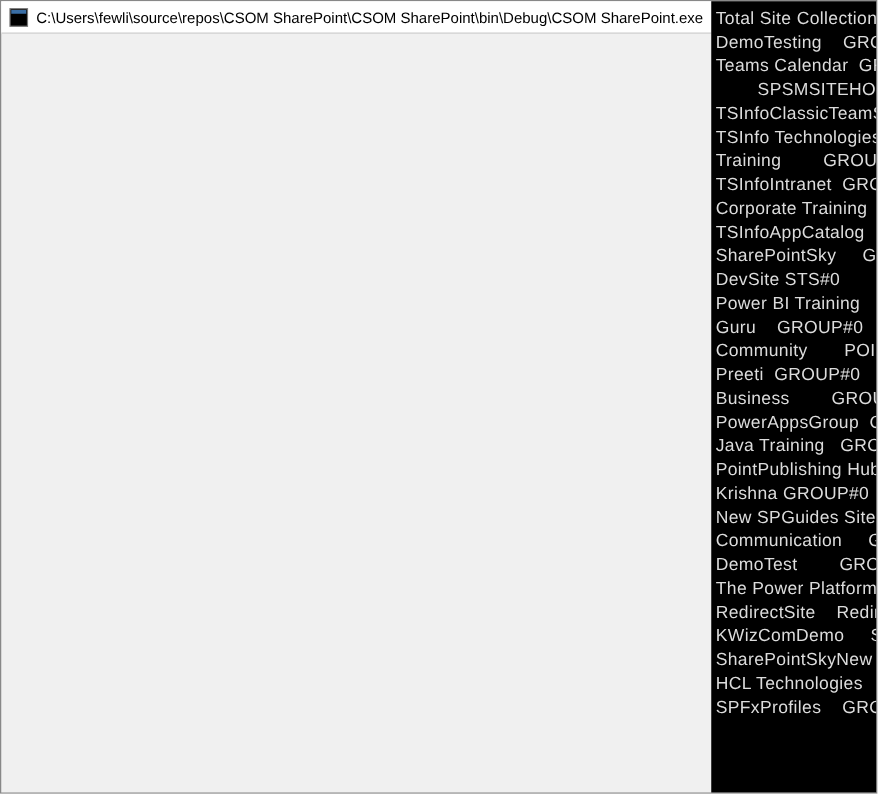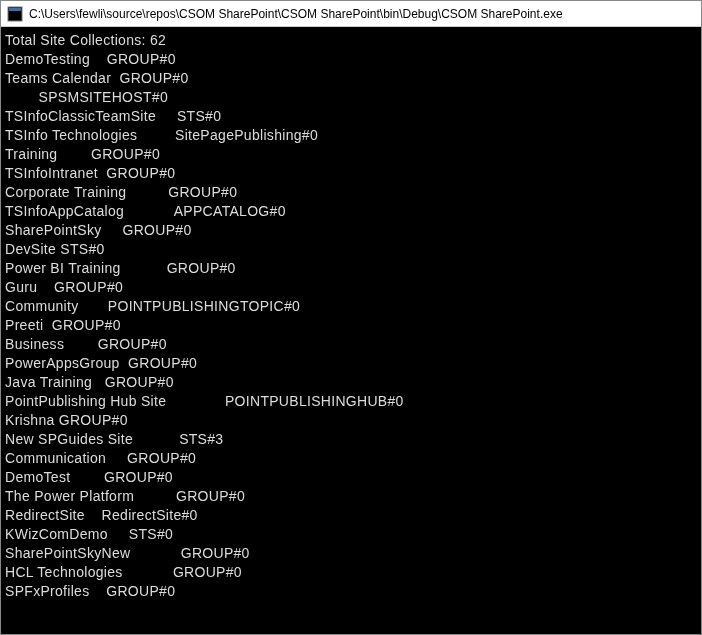--- a/index.html
+++ b/index.html
@@ -11,21 +11,21 @@
       font-family: Consolas, 'Courier New', monospace;
       background: #f0f0f0;
       width: 702px;
       height: 635px;
       overflow: hidden;
     }
     .window {
       width: 702px;
       height: 635px;
       display: flex;
-      flex-direction: column;
+      flex-direction: row;
       border: 1px solid #888;
     }
     .titlebar {
       height: 26px;
       background: #ffffff;
       display: flex;
       align-items: center;
       padding: 0 6px;
       border-bottom: 1px solid #ccc;
     }

